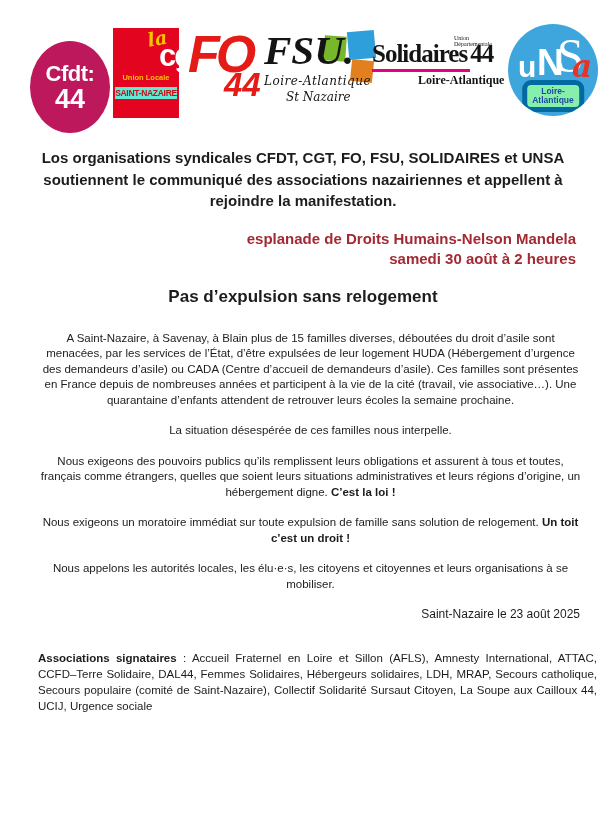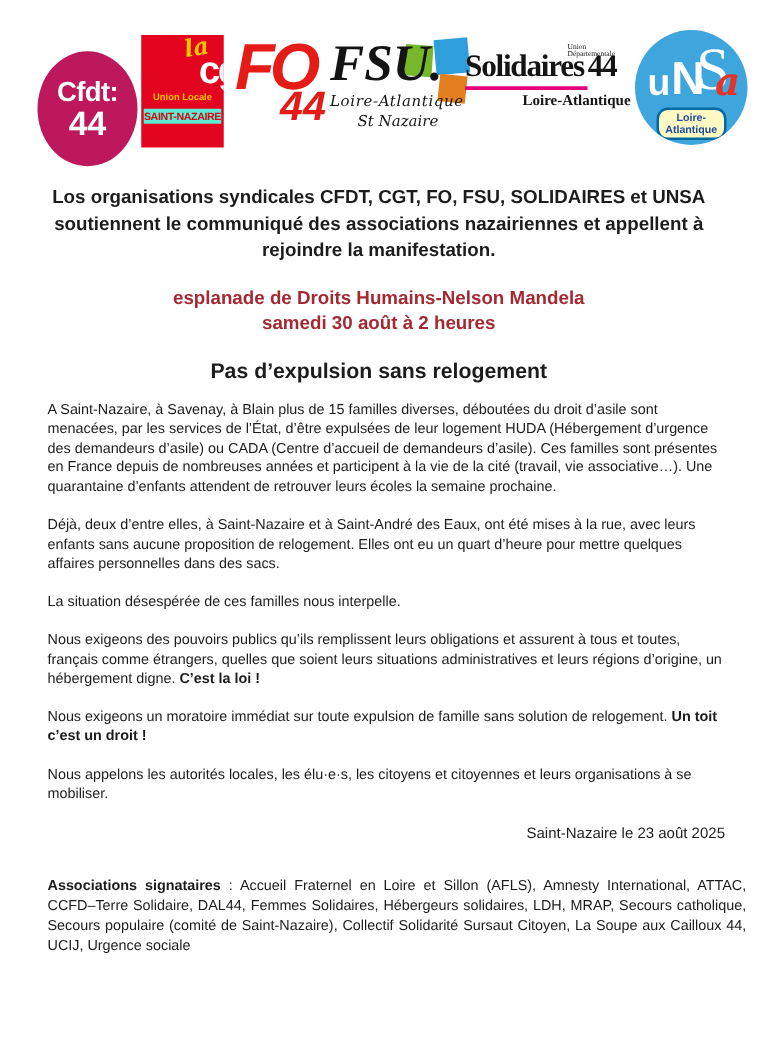--- a/index.html
+++ b/index.html
@@ -85,42 +85,42 @@
   .logo-unsa { position: absolute; left: 508px; top: 24px; width: 90px; height: 92px;
     background: #3EA6DC; border-radius: 50%; overflow: hidden; }
   .unsa-letter { position: absolute; color: #fff; font-weight: bold; }
   .unsa-u { left: 10px; top: 26px; font-size: 30px; }
   .unsa-n { left: 29px; top: 18px; font-size: 37px; }
   .unsa-s { left: 49px; top: 4px;  font-size: 48px; font-family: "Liberation Serif", serif; font-weight: normal; }
   .unsa-a { left: 64px; top: 24px; font-size: 31px; color: #E5332A;
     font-family: "DejaVu Serif", serif; font-style: italic; }
   .unsa-badge {
     position: absolute; left: 50%; transform: translateX(-50%); bottom: 4px;
-    background: #fef9c3; border: 2px solid #0369a1; border-radius: 9px;
+    background: #86efac; border: 5px solid #0369a1; border-radius: 9px;
     color: #1E4B9E; font-weight: bold; font-size: 8.5px; line-height: 9px;
     padding: 2px 5px; text-align: center; white-space: nowrap;
   }
 
   
   .headline {
     margin: 27px 30px 0;
     text-align: center; font-weight: bold; font-size: 15px; line-height: 21.5px;
     color: #1c1c1c;
   }
   .event {
     margin: 17px 30px 0;
-    text-align: center; font-weight: bold; font-size: 15px; line-height: 20.5px;
+    text-align: right; font-weight: bold; font-size: 15px; line-height: 20.5px;
     color: #A32A33;
   }
   .doc-title {
     margin: 16px 30px 0;
     text-align: center; font-weight: bold; font-size: 17px; line-height: 21px;
     color: #1c1c1c;
   }
-  .content { margin: 14px 23px 0 38px; font-size: 11.5px; line-height: 15.5px; }
+  .content { margin: 24px 23px 0 38px; font-size: 11.5px; line-height: 15.5px; text-align: center; }
   .content p { margin: 0 0 15px; }
   .content .b { font-weight: bold; }
   .date-line { margin: 8px 26px 0 38px; text-align: right; font-size: 12px; line-height: 15.5px; }
   .signatories { margin: 27px 9px 0 38px; font-size: 11.5px; line-height: 16px; text-align: justify; }
   .signatories .b { font-weight: bold; }
 </style>
 </head>
 <body>
 
 <div class="logos">
@@ -180,21 +180,20 @@
 
 <div class="event">
   <div>esplanade de Droits Humains-Nelson Mandela</div>
   <div>samedi 30 août à 2 heures</div>
 </div>
 
 <div class="doc-title">Pas d’expulsion sans relogement</div>
 
 <div class="content" id="paragraphs">
     <p><span>A Saint-Nazaire, à Savenay, à Blain plus de 15 familles diverses, déboutées du droit d’asile sont menacées, par les services de l’État, d’être expulsées de leur logement HUDA (Hébergement d’urgence des demandeurs d’asile) ou CADA (Centre d’accueil de demandeurs d’asile). Ces familles sont présentes en France depuis de nombreuses années et participent à la vie de la cité (travail, vie associative…). Une quarantaine d’enfants attendent de retrouver leurs écoles la semaine prochaine.</span></p>
-    <p><span>Déjà, deux d’entre elles, à Saint-Nazaire et à Saint-André des Eaux, ont été mises à la rue, avec leurs enfants sans aucune proposition de relogement. Elles ont eu un quart d’heure pour mettre quelques affaires personnelles dans des sacs.</span></p>
     <p><span>La situation désespérée de ces familles nous interpelle.</span></p>
     <p><span>Nous exigeons des pouvoirs publics qu’ils remplissent leurs obligations et assurent à tous et toutes, français comme étrangers, quelles que soient leurs situations administratives et leurs régions d’origine, un hébergement digne. </span><span class="b">C’est la loi !</span></p>
     <p><span>Nous exigeons un moratoire immédiat sur toute expulsion de famille sans solution de relogement. </span><span class="b">Un toit c’est un droit !</span></p>
     <p><span>Nous appelons les autorités locales, les élu·e·s, les citoyens et citoyennes et leurs organisations à se mobiliser.</span></p>
   </div>
 
 <div class="date-line">Saint-Nazaire le 23 août 2025</div>
 
 <p class="signatories" id="signatories"><span class="b">Associations signataires</span><span> : Accueil Fraternel en Loire et Sillon (AFLS), Amnesty International, ATTAC, CCFD–Terre Solidaire, DAL44, Femmes Solidaires, Hébergeurs solidaires, LDH, MRAP, Secours catholique, Secours populaire (comité de Saint-Nazaire), Collectif Solidarité Sursaut Citoyen, La Soupe aux Cailloux 44, UCIJ, Urgence sociale</span></p>
 

